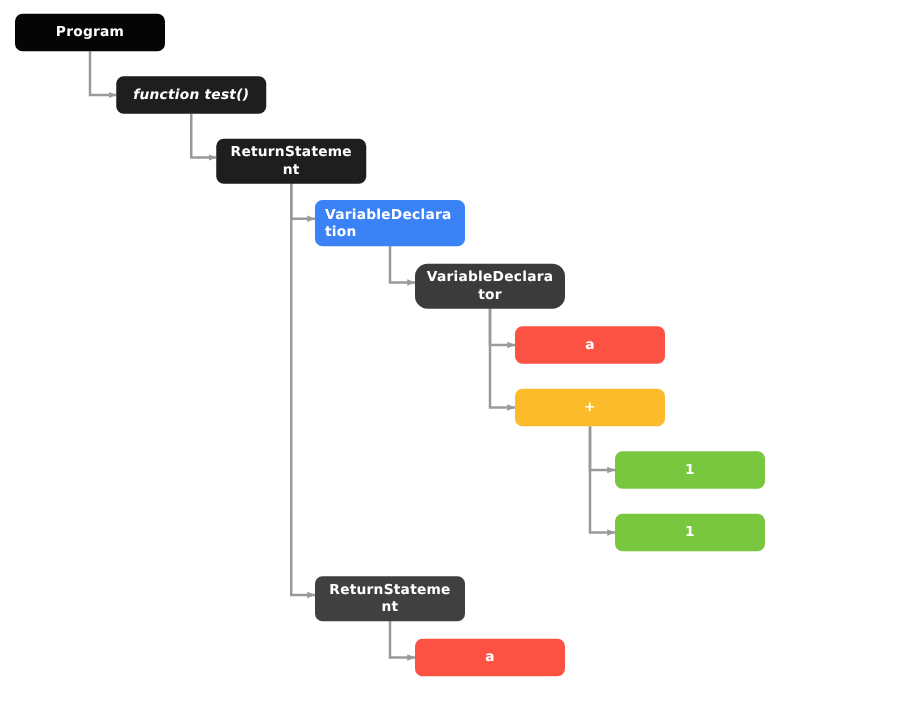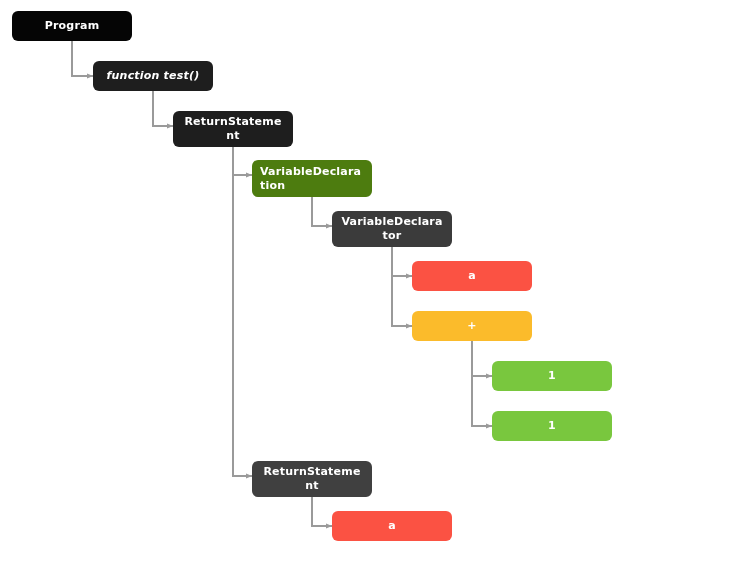--- a/index.html
+++ b/index.html
@@ -81,24 +81,24 @@
   <div id="nodes">
       <div class="node" style="left: 12px; top: 11px; width: 120px; min-height: 30px; background: rgb(5, 5, 5); color: rgb(255, 255, 255);">
         <span class="node-label">Program</span>
       </div>
       <div class="node" style="left: 93px; top: 61px; width: 120px; min-height: 30px; background: rgb(30, 30, 30); color: rgb(255, 255, 255); font-style: italic;">
         <span class="node-label">function test()</span>
       </div>
       <div class="node" style="left: 173px; top: 111px; width: 120px; min-height: 30px; background: rgb(30, 30, 30); color: rgb(255, 255, 255);">
         <span class="node-label">ReturnStatement</span>
       </div>
-      <div class="node align-left" style="left: 252px; top: 160px; width: 120px; min-height: 30px; background: #4d7c0f; color: rgb(255, 255, 255);">
+      <div class="node align-left" style="left: 252px; top: 160px; width: 120px; min-height: 30px; background: #3b82f6; color: rgb(255, 255, 255);">
         <span class="node-label">VariableDeclaration</span>
       </div>
-      <div class="node" style="left: 332px; top: 211px; width: 120px; min-height: 30px; background: rgb(59, 59, 59); color: rgb(255, 255, 255);">
+      <div class="node" style="left: 332px; top: 211px; width: 120px; min-height: 30px; background: rgb(59, 59, 59); color: rgb(255, 255, 255); border-radius: 10px;">
         <span class="node-label">VariableDeclarator</span>
       </div>
       <div class="node" style="left: 412px; top: 261px; width: 120px; min-height: 30px; background: rgb(251, 82, 67); color: rgb(255, 255, 255);">
         <span class="node-label">a</span>
       </div>
       <div class="node" style="left: 412px; top: 311px; width: 120px; min-height: 30px; background: rgb(251, 187, 43); color: rgb(255, 255, 255);">
         <span class="node-label">+</span>
       </div>
       <div class="node" style="left: 492px; top: 361px; width: 120px; min-height: 30px; background: rgb(121, 199, 62); color: rgb(255, 255, 255);">
         <span class="node-label">1</span>

